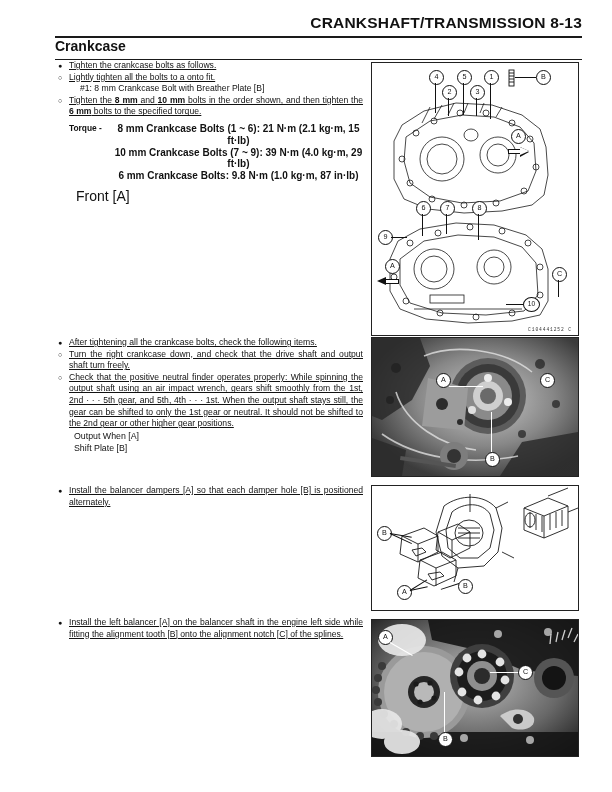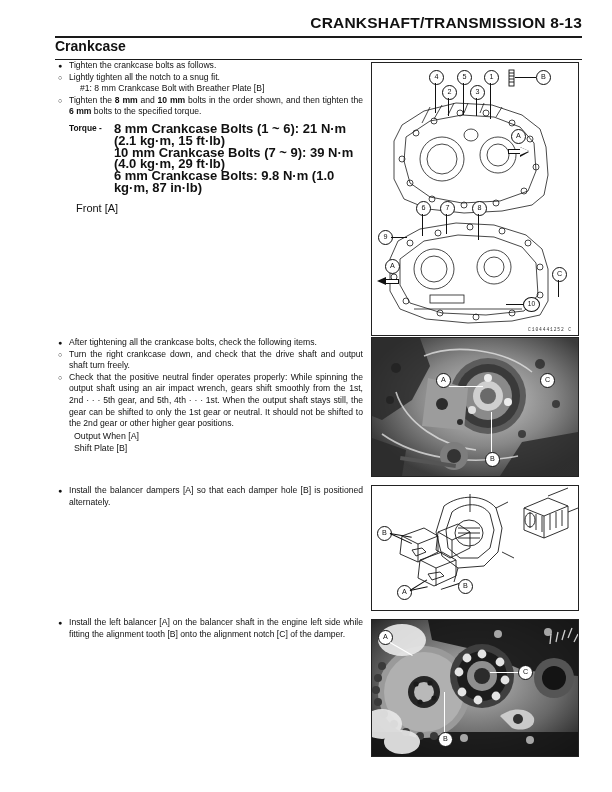--- a/index.html
+++ b/index.html
@@ -72,20 +72,21 @@
   }
   .blk-1 { top: 60px; }
   .blk-2 { top: 337px; }
   .blk-3 { top: 485px; }
   .blk-4 { top: 617px; }
 
   .li {
     position: relative;
     padding-left: 11px;
     margin-bottom: 0px;
+    text-decoration: underline;
   }
   .li .bullet {
     position: absolute;
     left: 0;
     top: 0px;
     font-size: 7px;
     line-height: 11.6px;
   }
   .li.filled .bullet::before { content: "\25CF"; }
   .li.hollow .bullet::before { content: "\25CB"; }
@@ -110,27 +111,28 @@
   }
   .torque-label {
     font-weight: bold;
     font-size: 8.4px;
     white-space: nowrap;
     padding-right: 12px;
     line-height: 11.8px;
   }
   .torque-lines {
     font-weight: bold;
-    font-size: 13px;
+    font-size: 10px;
     line-height: 11.8px;
+    text-align: center;
   }
   .front-line {
     margin-top: 9px;
     padding-left: 18px;
-    font-size: 11px;
+    font-size: 14px;
   }
   .named-line {
     padding-left: 16px;
     font-size: 8.8px;
     line-height: 12.4px;
   }
 
   
   .figure {
     position: absolute;
@@ -249,21 +251,21 @@
 
 <div class="text-col blk-1">
 
   <div class="li filled">
     <span class="bullet"></span>
     <span>Tighten the crankcase bolts as follows.</span>
   </div>
 
   <div class="li hollow">
     <span class="bullet"></span>
-    <span>Lightly tighten all the notch to a snug fit.</span>
+    <span>Lightly tighten all the bolts to a onto fit.</span>
   </div>
 
   <div class="sub">#1: 8 mm Crankcase Bolt with Breather Plate [B]</div>
 
   <div class="li hollow just">
     <span class="bullet"></span>
     <span>Tighten the </span><span class="b">8 mm</span><span> and </span><span class="b">10 mm</span><span> bolts in the order shown, and then tighten the </span><span class="b">6 mm</span><span> bolts to the specified torque.</span>
   </div>
 
   <div class="torque-wrap">
@@ -302,21 +304,21 @@
 <div class="text-col blk-3">
   <div class="li filled just">
     <span class="bullet"></span>
     <span>Install the balancer dampers [A] so that each damper hole [B] is positioned alternately.</span>
   </div>
 </div>
 
 <div class="text-col blk-4">
   <div class="li filled just">
     <span class="bullet"></span>
-    <span>Install the left balancer [A] on the balancer shaft in the engine left side while fitting the alignment tooth [B] onto the alignment notch [C] of the damper.</span>
+    <span>Install the left balancer [A] on the balancer shaft in the engine left side while fitting the alignment tooth [B] onto the alignment notch [C] of the splines.</span>
   </div>
 </div>
 
 <div class="figure" id="figure-1">
 
   <svg class="fig-svg" width="206" height="272" viewBox="0 0 206 272">
     <g fill="none" stroke="#1a1a1a" stroke-width="0.8">
 
       <path d="M22 78 L30 62 L52 48 L84 40 L120 42 L150 52 L168 66 L174 84
                L176 112 L172 132 L160 142 L130 148 L92 150 L56 146 L32 136

